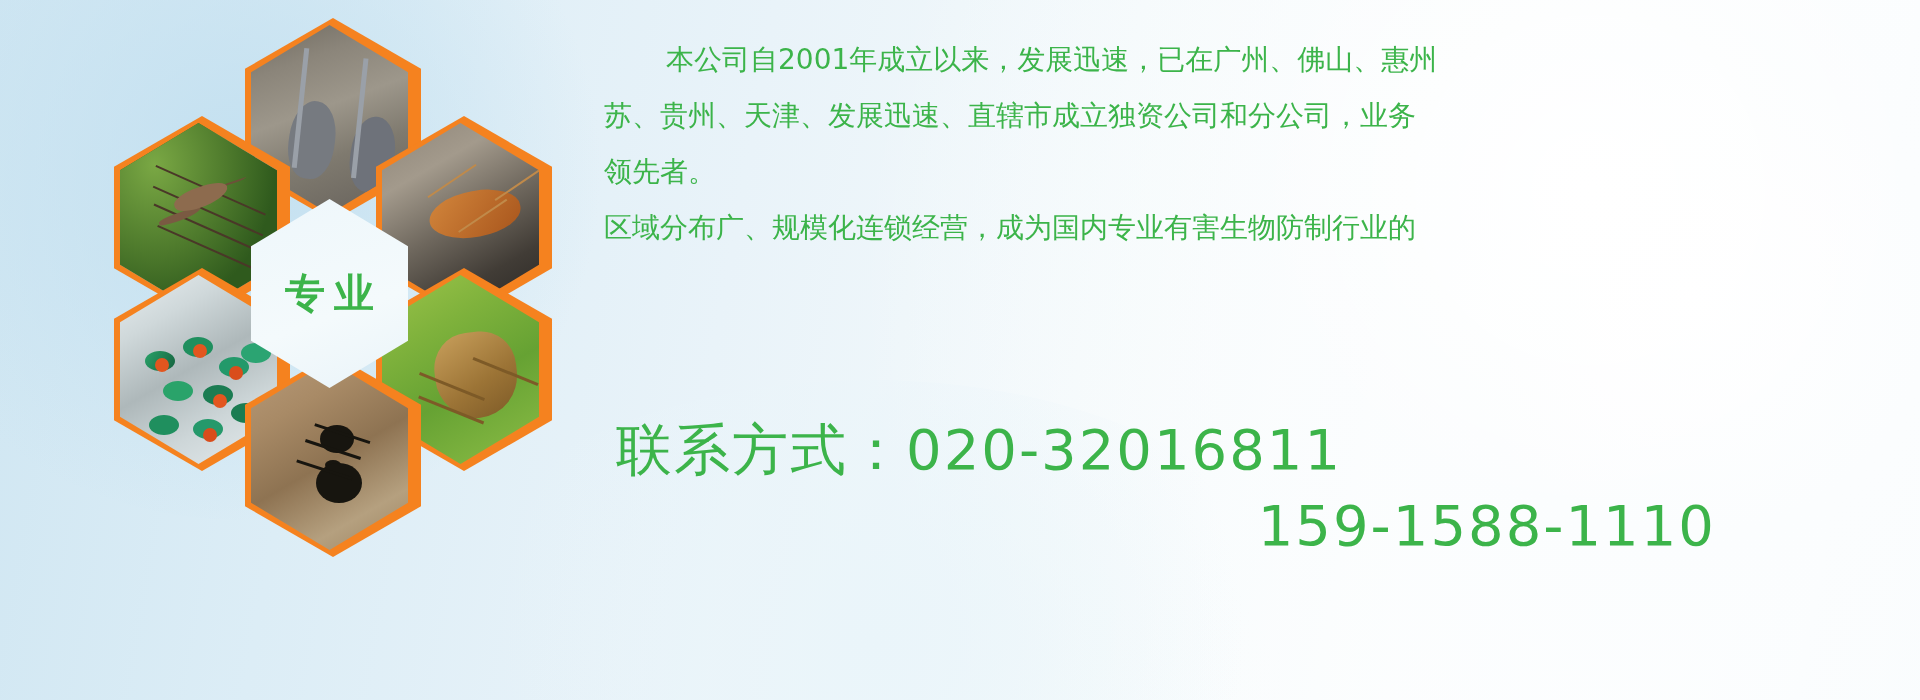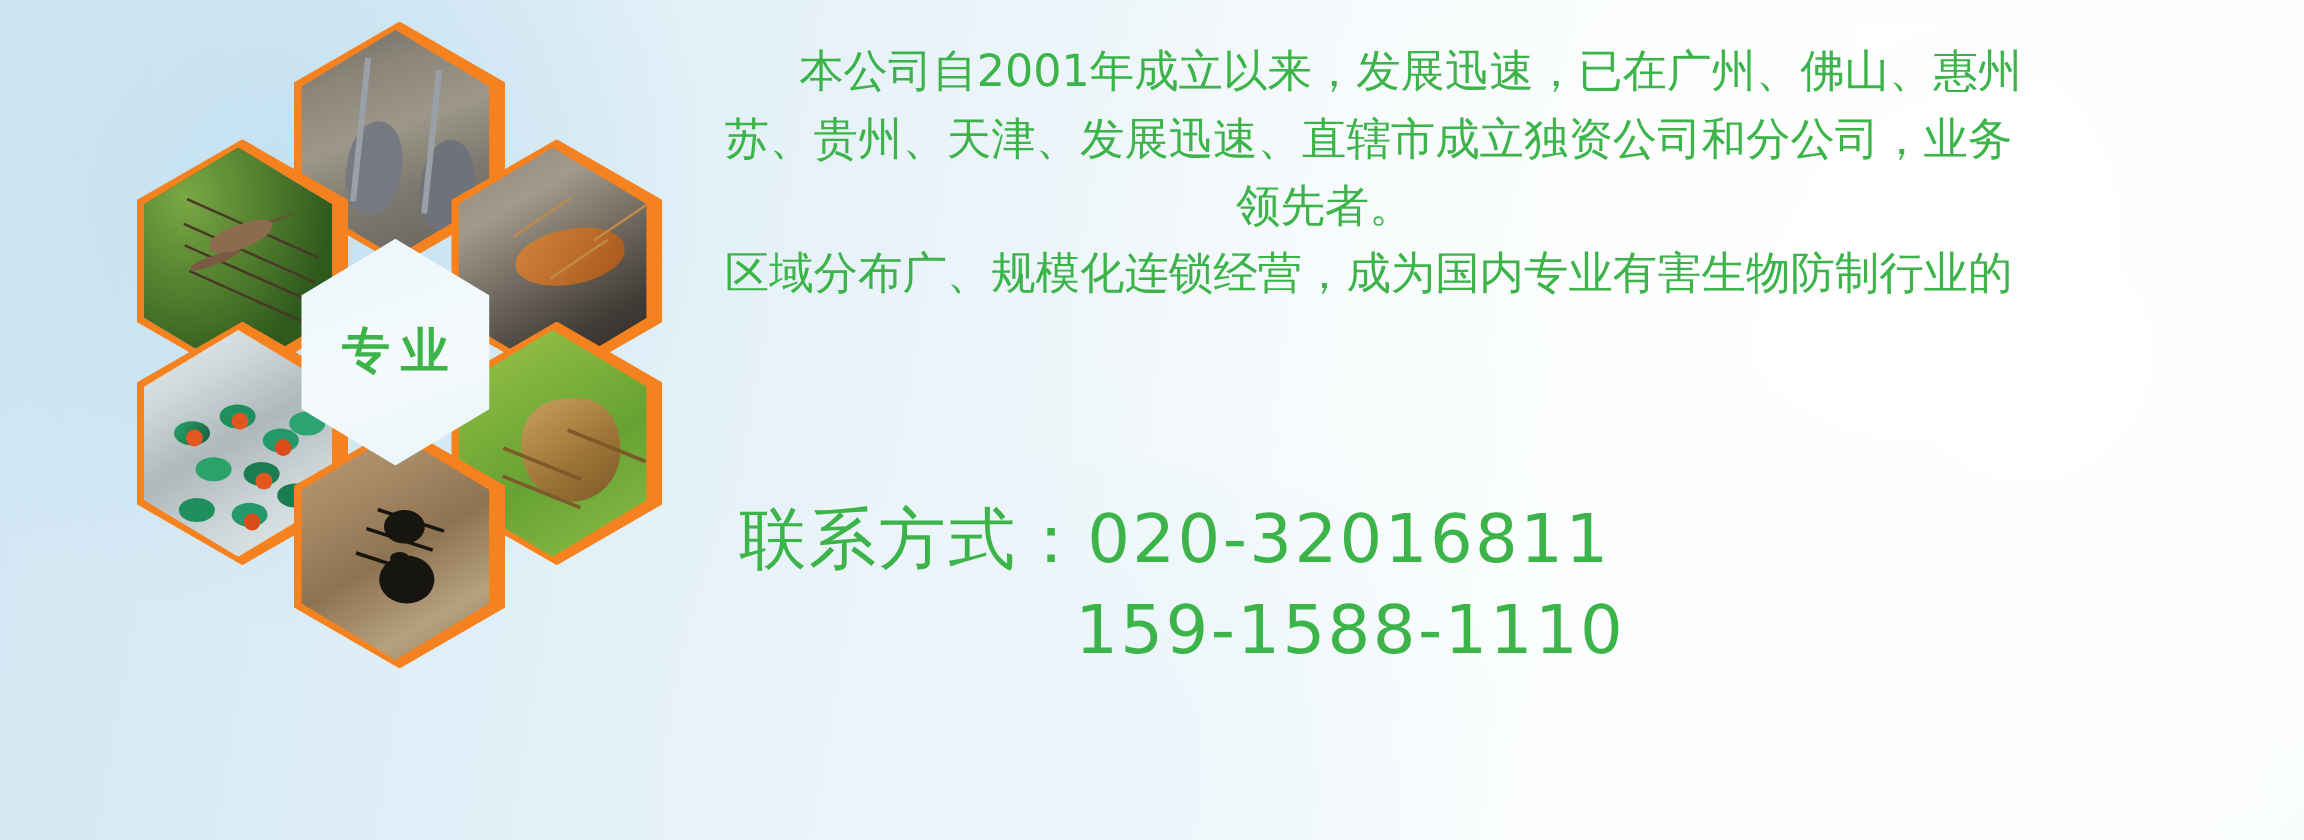--- a/index.html
+++ b/index.html
@@ -113,32 +113,32 @@
   .ph-ant::before{content:"";position:absolute;left:44%;top:34%;width:34px;height:28px;
       border-radius:50%;background:#17150f;
       box-shadow:2px 44px 0 6px #17150f, -4px 26px 0 -9px #17150f;}
   .ph-ant::after{content:"";position:absolute;left:34%;top:46%;width:58px;height:3px;
       background:#17150f;transform:rotate(18deg);
       box-shadow:-2px 22px 0 0 #17150f, 4px -18px 0 0 #17150f;}
 
   
   #copy{position:absolute;left:604px;top:32px;width:1000px;}
   .para-line{
-    color:#3CB44A;font-size:37px;line-height:56px;white-space:nowrap;
-    font-family:"DejaVu Sans","Liberation Sans",sans-serif;font-weight:500;text-align:center;
+    color:#3CB44A;font-size:28px;line-height:56px;white-space:nowrap;
+    font-family:"DejaVu Sans","Liberation Sans",sans-serif;font-weight:500;
   }
   .para-line.indent{text-indent:62px;}
 
   #contact{position:absolute;left:616px;top:398px;width:1100px;margin-top:14px;}
   .contact-line{
     color:#3CB44A;font-size:56px;line-height:76px;white-space:nowrap;
     font-family:"DejaVu Sans","Liberation Sans",sans-serif;font-weight:500;
     letter-spacing:2px;
   }
-  .contact-line.second{text-indent:280px;}
+  .contact-line.second{text-indent:280px;text-align:right;}
 </style>
 </head>
 <body>
 
 <div id="banner">
 
   <div class="blob b1"></div>
   <div class="blob b2"></div>
   <div class="blob b3"></div>
 

